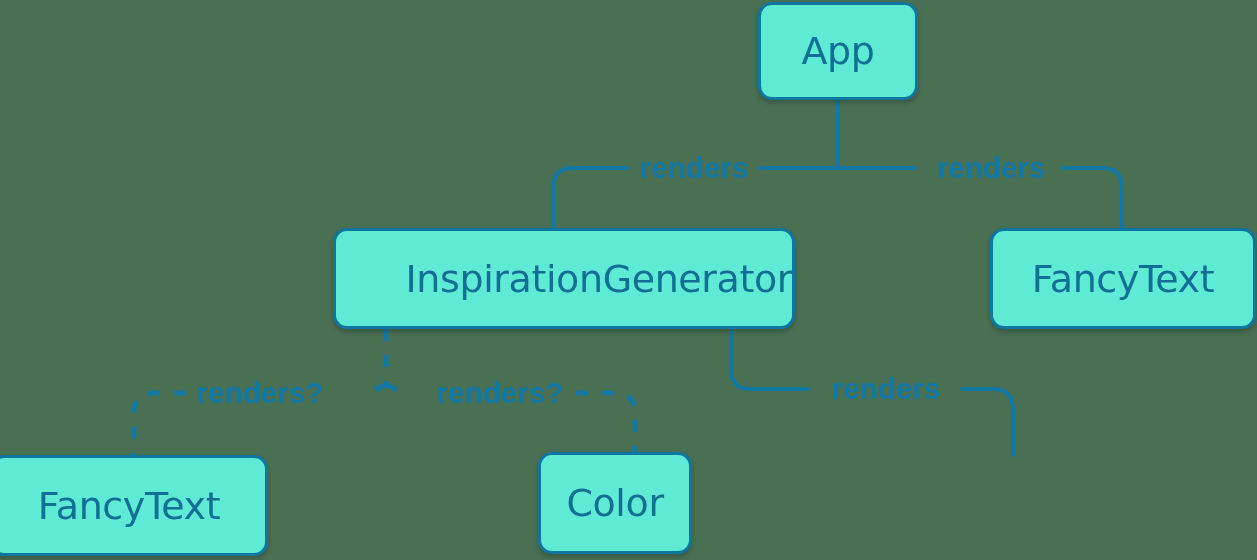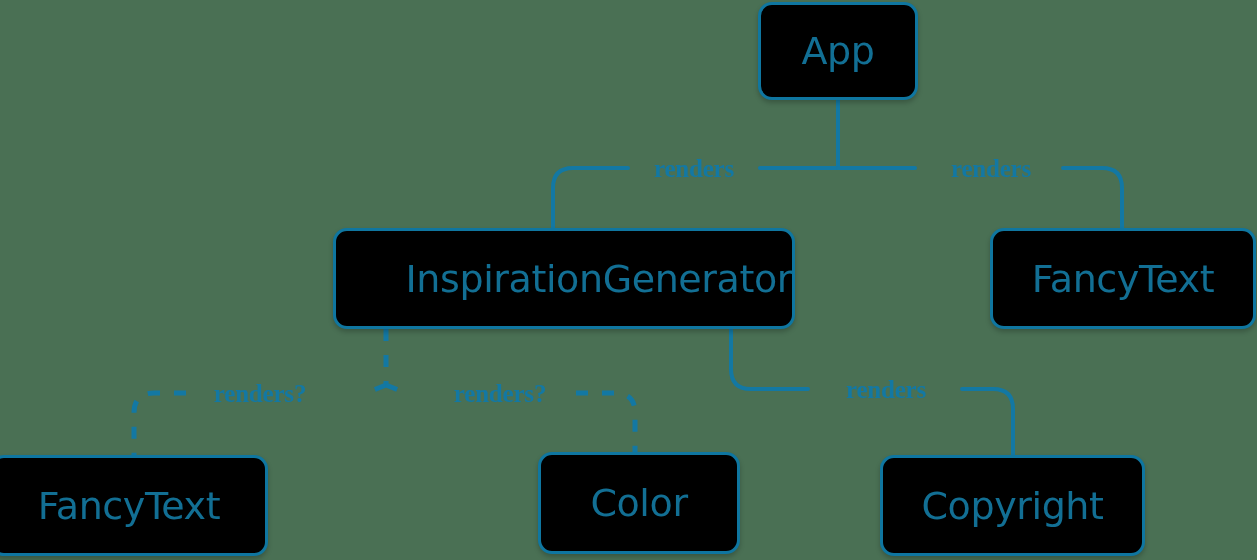--- a/index.html
+++ b/index.html
@@ -21,39 +21,39 @@
   svg.edges {
     position: absolute;
     left: 0;
     top: 0;
     width: 1257px;
     height: 560px;
   }
   .node {
     position: absolute;
     box-sizing: border-box;
-    background: #000000;
+    background: #5eead4;
     border: 3px solid #0f76a0;
     border-radius: 14px;
     display: flex;
     align-items: center;
     justify-content: center;
     color: #126f94;
     font-family: "DejaVu Sans", sans-serif;
     font-size: 38px;
     font-weight: 400;
     letter-spacing: -0.4px;
     line-height: 1;
     box-shadow: 0 3px 5px rgba(0,0,0,0.22);
   }
   .edge-label {
     position: absolute;
     color: #1378a3;
-    font-family: Liberation Serif, serif;
-    font-size: 25px;
+    font-family: Liberation Sans, sans-serif;
+    font-size: 30px;
     font-weight: 700;
     letter-spacing: -0.2px;
     line-height: 1;
     white-space: nowrap;
     transform: translate(-50%, -50%);
   }
 </style>
 </head>
 <body>
 
@@ -90,27 +90,24 @@
   </div>
 
   <div class="node" style="left:990px; top:228px; width:266px; height:101px;">
     <span>FancyText</span>
   </div>
 
   <div class="node" style="left:-10px; top:455px; width:278px; height:101px;">
     <span>FancyText</span>
   </div>
 
-  <div class="node" style="left:538px; top:452px; width:202px; height:102px;">
+  <div class="node" style="left:538px; top:452px; width:154px; height:102px;">
     <span>Color</span>
   </div>
 
-  <div class="node" style="left:880px; top:455px; width:265px; height:101px;">
-    <span>Copyright</span>
-  </div>
 
   <div class="edge-label" style="left:694px; top:168px;">renders</div>
 
   <div class="edge-label" style="left:991px; top:168px;">renders</div>
 
   <div class="edge-label" style="left:260px; top:393px;">renders?</div>
 
   <div class="edge-label" style="left:500px; top:393px;">renders?</div>
 
   <div class="edge-label" style="left:886px; top:389px;">renders</div>

